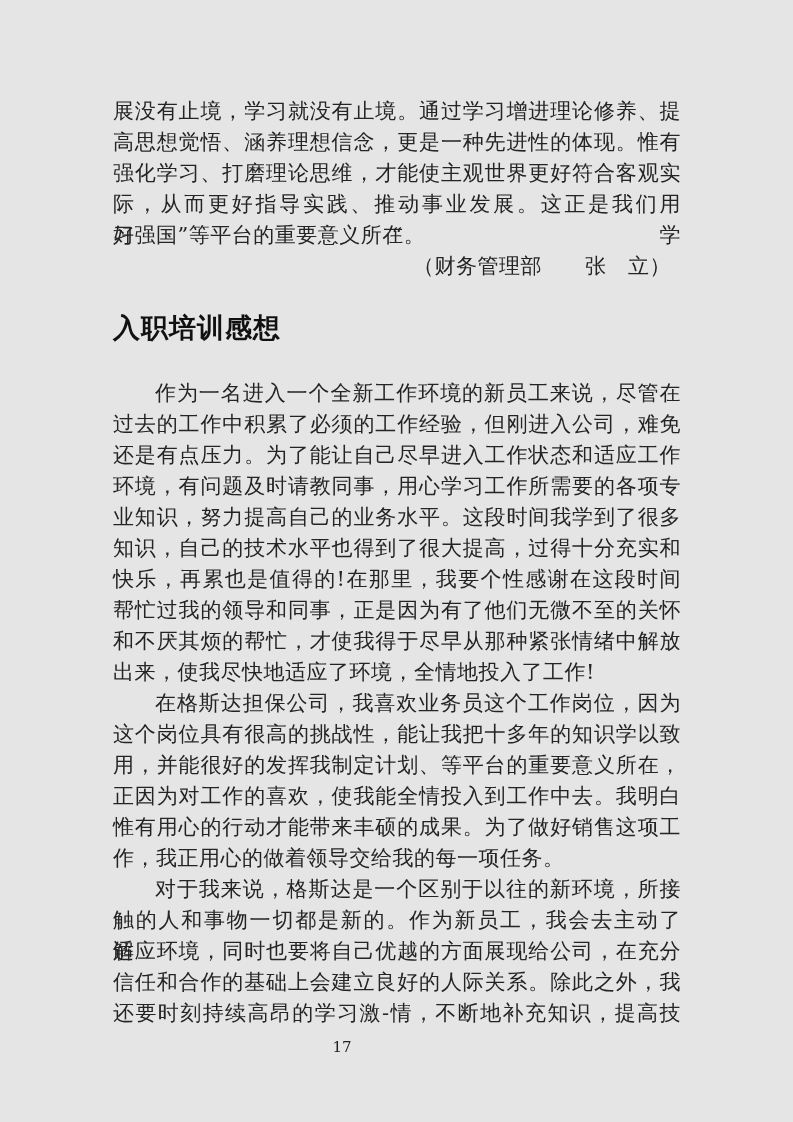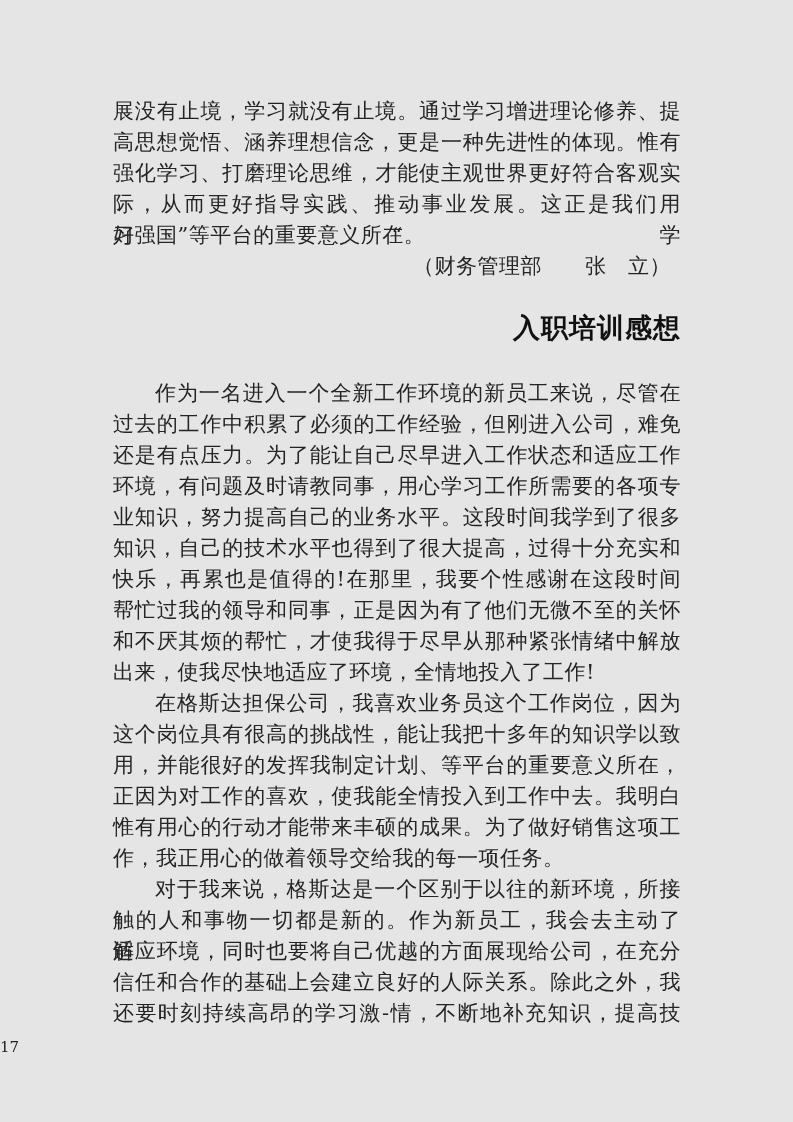--- a/index.html
+++ b/index.html
@@ -58,33 +58,33 @@
     text-align: center;
     text-align-last: right;
     padding-right: 10px;
   }
 
   .article-title {
     font-family: "DejaVu Sans", "Liberation Sans", sans-serif;
     font-weight: bold;
     font-size: 27px;
     line-height: 34px;
-    text-align: right;
+    text-align: left;
     letter-spacing: 1px;
     color: #111111;
     margin-top: 29px;
     margin-bottom: 33px;
   }
 
   .pagenum {
     position: absolute;
     left: 0;
     top: 1038px;
     width: 684px;
-    text-align: left;
+    text-align: center;
     font-size: 15px;
     line-height: 18px;
     color: #222222;
     font-family: "DejaVu Serif", "Liberation Serif", serif;
   }
 </style>
 </head>
 <body>
 
 <div class="page">

